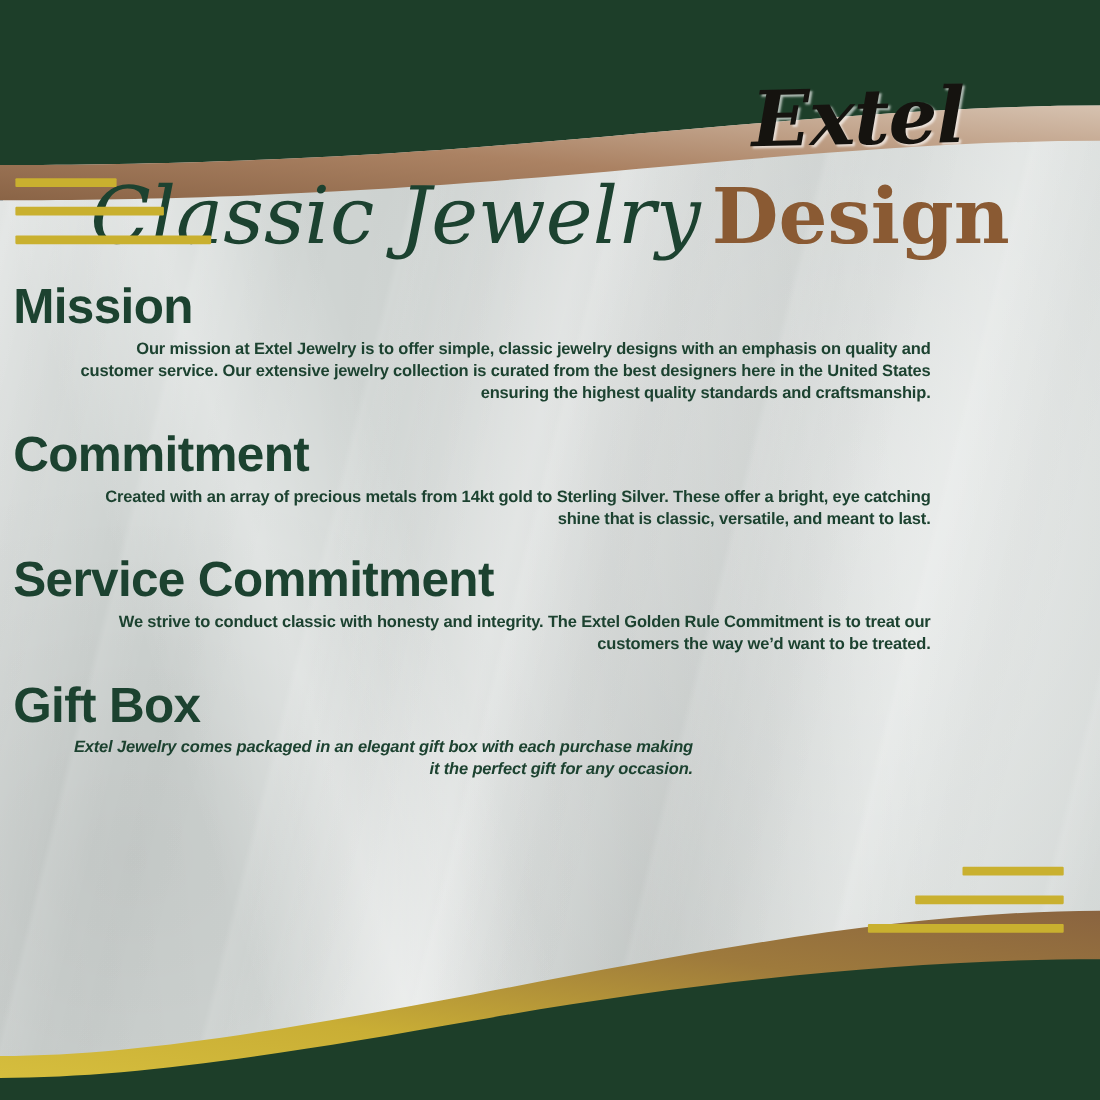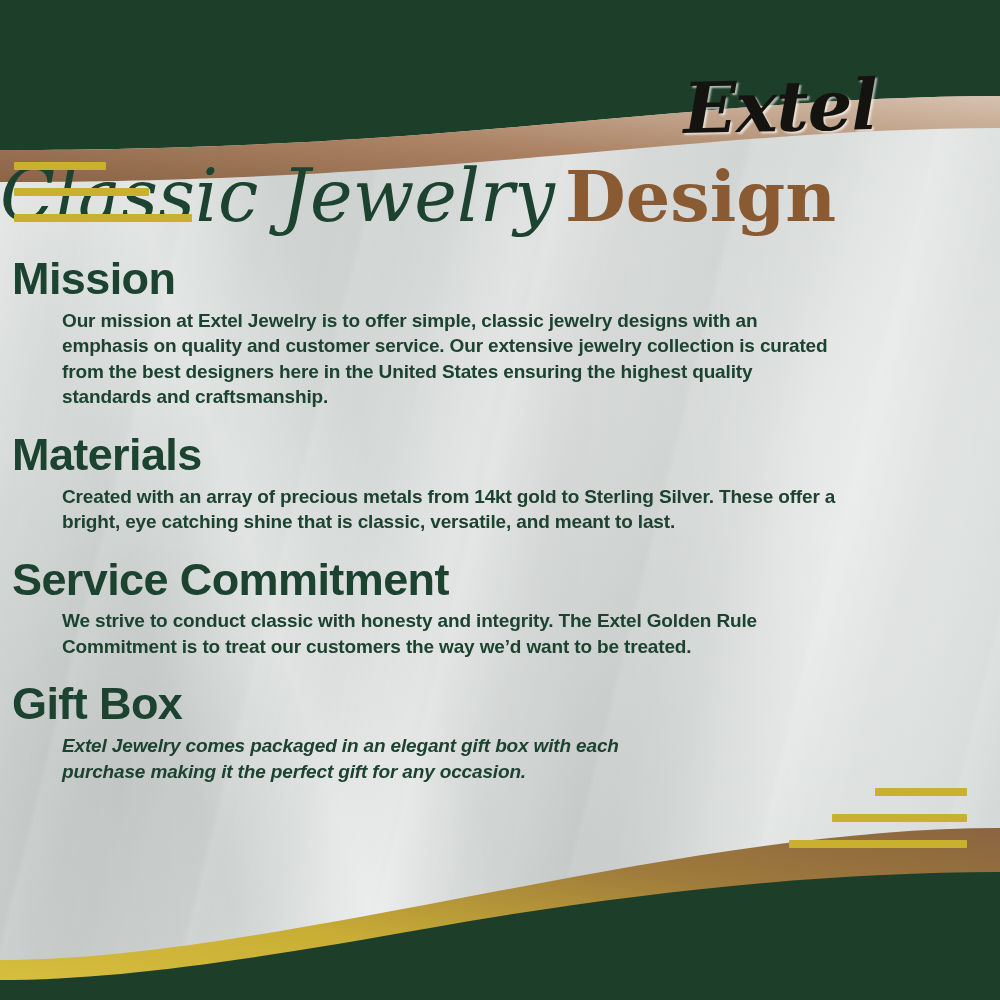--- a/index.html
+++ b/index.html
@@ -62,20 +62,21 @@
     transform: rotate(-1.2deg);
     text-shadow: 2px 2px 2px rgba(255,255,255,0.65);
     line-height: 1;
     white-space: nowrap;
   }
   .headline {
     position: absolute;
     left: 0;
     top: 160px;
     width: 1000px;
+    text-align: center;
     white-space: nowrap;
     line-height: 1;
   }
   .headline .hl-script {
     font-family: "DejaVu Serif", serif;
     font-style: italic;
     font-weight: 400;
     font-size: 72px;
     color: #1c4230;
     letter-spacing: 0px;
@@ -120,24 +121,25 @@
     font-weight: 700;
     font-size: 45px;
     line-height: 1.02;
     color: #1c4230;
     letter-spacing: -0.6px;
   }
   .section p {
     margin: 0 34px 0 62px;
     font-family: "Liberation Sans", sans-serif;
     font-weight: 700;
-    font-size: 19px;
+    font-size: 15px;
     line-height: 1.34;
     color: #1c4230;
     letter-spacing: -0.15px;
+    text-align: right;
   }
   .section.gift p { margin-right: 250px; font-style: italic; }
 </style>
 </head>
 <body>
 
 <div id="poster">
 
   <div class="bg-base"></div>
   <div class="bg-streaks"></div>
@@ -187,21 +189,21 @@
   </div>
 
   <div class="sections">
 
     <div class="section">
       <h2>Mission</h2>
       <p>Our mission at Extel Jewelry is to offer simple, classic jewelry designs with an emphasis on quality and customer service. Our extensive jewelry collection is curated from the best designers here in the United States ensuring the highest quality standards and craftsmanship.</p>
     </div>
 
     <div class="section">
-      <h2>Materials</h2>
+      <h2>Commitment</h2>
       <p>Created with an array of precious metals from 14kt gold to Sterling Silver. These offer a bright, eye catching shine that is classic, versatile, and meant to last.</p>
     </div>
 
     <div class="section">
       <h2>Service Commitment</h2>
       <p>We strive to conduct classic with honesty and integrity. The Extel Golden Rule Commitment is to treat our customers the way we’d want to be treated.</p>
     </div>
 
     <div class="section gift">
       <h2>Gift Box</h2>

